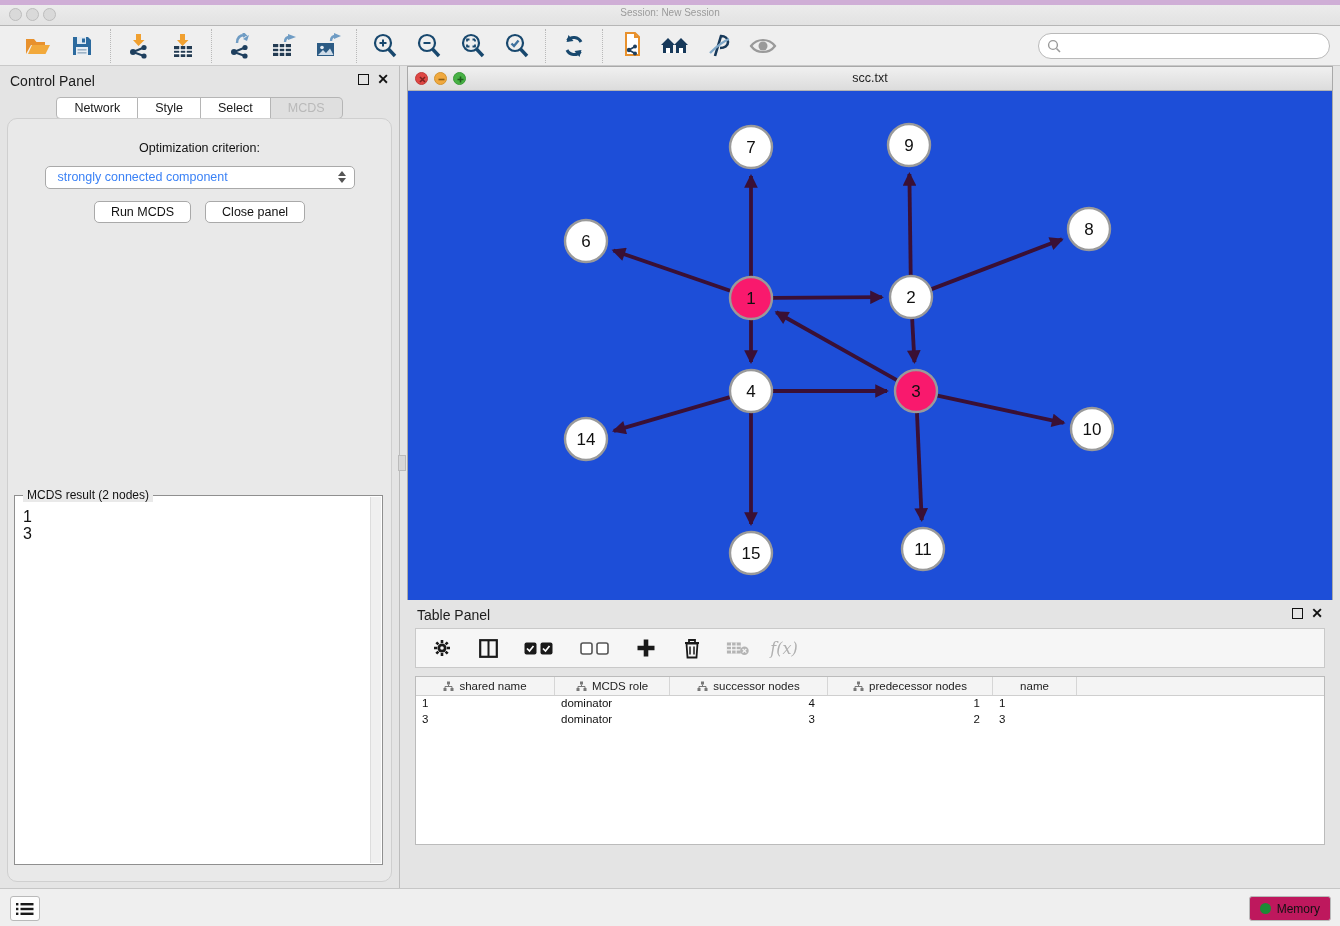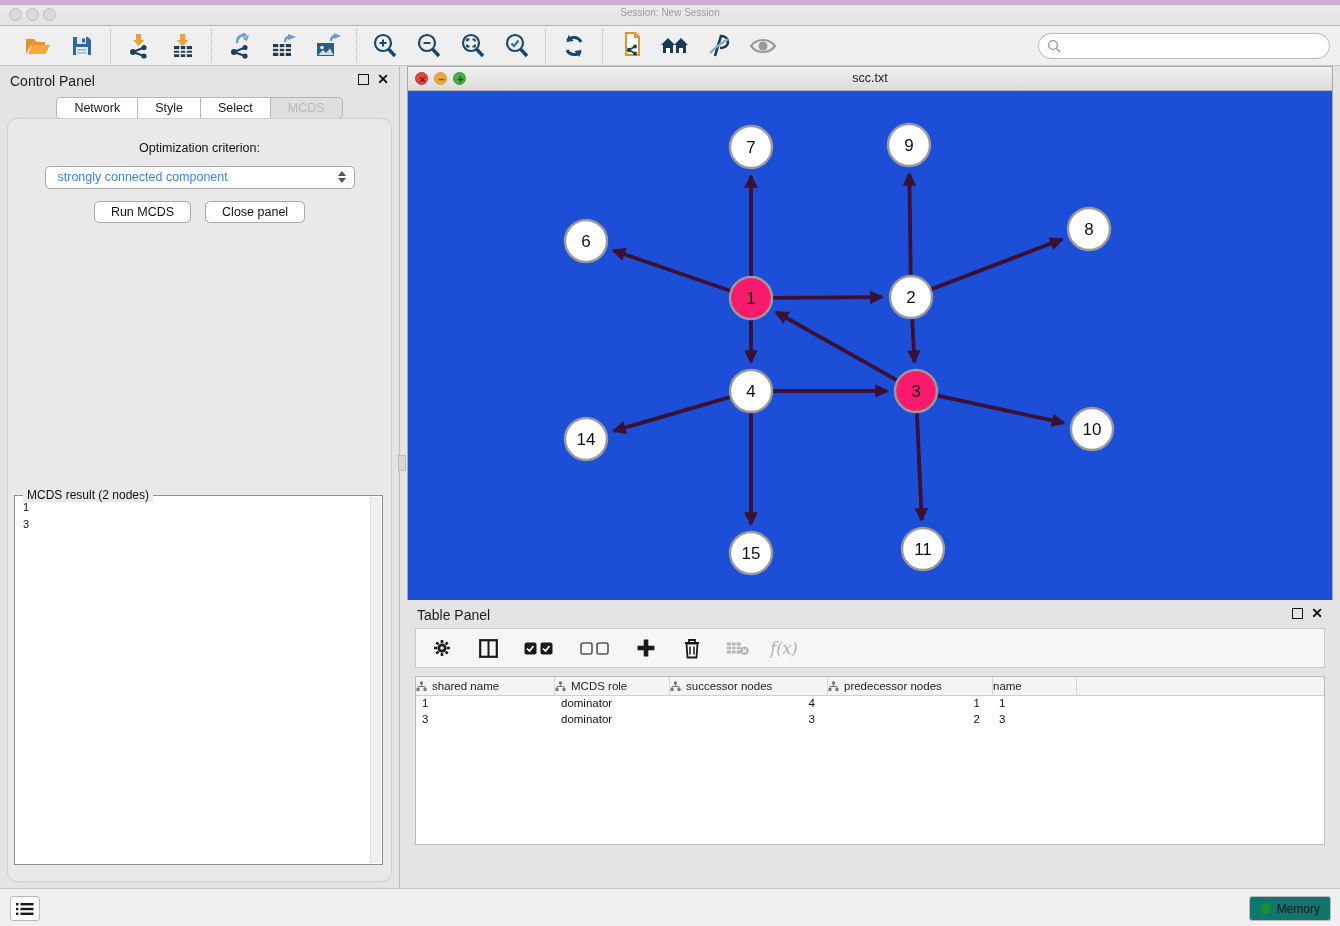--- a/index.html
+++ b/index.html
@@ -48,21 +48,21 @@
   .dd-stepper { position:absolute; right:8px; top:4px; display:flex; flex-direction:column; gap:2px; }
   .dd-stepper .up { width:0; height:0; border-left:4px solid transparent; border-right:4px solid transparent; border-bottom:5px solid #555; }
   .dd-stepper .down { width:0; height:0; border-left:4px solid transparent; border-right:4px solid transparent; border-top:5px solid #555; }
   .cp-buttons { margin-top:12px; display:flex; justify-content:center; gap:14px; }
   .btn { height:22px; background:#fff; border:1px solid #a9a9a9; border-radius:5px; font-size:12.5px;
     padding:0 16px; color:#111; font-family:inherit; }
 
   .result-box { position:absolute; left:6px; right:8px; top:376px; bottom:16px;
     border:1px solid #8f8f8f; background:#fff; }
   .result-legend { position:absolute; top:-8px; left:8px; background:#e9e9e9; padding:0 4px; font-size:12px; color:#111; }
-  .result-lines { position:absolute; top:3px; left:8px; font-size:11px; line-height:17px; color:#111; white-space:pre; }
+  .result-lines { position:absolute; top:12px; left:8px; font-size:16px; line-height:17px; color:#111; white-space:pre; }
   .result-scroll { position:absolute; top:1px; right:1px; bottom:1px; width:11px; background:#f0f0f0; border-left:1px solid #ddd; }
 
   
   .v-grip { position:absolute; left:398px; top:455px; width:8px; height:16px; background:#d7d7d7; border:1px solid #bbb; }
 
   
   .net-window { position:absolute; left:407px; top:66px; width:926px; height:584px; background:#1d4ed8;
     border:1px solid #a9a9a9; }
   .net-titlebar { position:relative; height:24px; background:linear-gradient(#f0f0f0,#dcdcdc);
     border-bottom:1px solid #b3b3b3; }
@@ -78,38 +78,38 @@
   
   .table-panel { position:absolute; left:407px; top:600px; width:926px; height:288px; background:#e4e4e4; }
   .tp-float{ right:30px; } .tp-close{ right:10px; }
   .tp-toolbar { position:absolute; left:8px; right:8px; top:28px; height:40px; background:#f6f6f6;
     border:1px solid #c9c9c9; display:flex; align-items:center; gap:22px; padding:0 14px; }
   .tp-tool { display:flex; align-items:center; justify-content:center; width:24px; height:24px; }
   .fx-label { font-family:"DejaVu Serif", serif; font-style:italic; font-size:16px; color:#b0b0b0; }
 
   .node-table { position:absolute; left:8px; right:8px; top:76px; height:169px; background:#fff; border:1px solid #bbb; }
   .nt-header { display:flex; height:19px; background:#f4f4f4; border-bottom:1px solid #cfcfcf; }
-  .nt-hcell { position:relative; display:flex; align-items:center; gap:5px;
+  .nt-hcell { position:relative; display:flex; align-items:center; justify-content:center; gap:5px;
     font-size:11.5px; color:#222; border-right:1px solid #d6d6d6; }
   .nt-row { display:flex; height:16px; font-size:11.5px; color:#111; }
   .nt-cell { padding:1px 6px; overflow:hidden; white-space:nowrap; }
   .c0{width:139px;} .c1{width:115px;} .c2{width:158px;} .c3{width:165px;} .c4{width:84px;}
   .al{text-align:left;} .ar{text-align:right; padding-right:13px;}
 
   .tp-tabs { position:absolute; bottom:2px; width:100%; display:flex; justify-content:center; }
   .tp-tab { height:22px; line-height:20px; padding:0 16px; font-size:12.5px; background:#fff;
     border:1px solid #b5b5b5; border-left:none; color:#1a1a1a; }
   .tp-tab.disabled { background:#dcdcdc; color:#b4b4b4; border-radius:4px 0 0 4px; border-left:1px solid #b5b5b5; }
   .tp-tab:last-child { border-radius:0 4px 4px 0; }
 
   
   .statusbar { position:absolute; left:0; top:888px; width:1340px; height:38px; background:#efefef; border-top:1px solid #c6c6c6; }
   .sb-list-btn { position:absolute; left:10px; top:7px; width:30px; height:25px; background:#fdfdfd; border:1px solid #b9b9b9;
     border-radius:3px; display:flex; align-items:center; justify-content:center; }
-  .memory-btn { position:absolute; right:9px; top:7px; height:25px; background:#0f766e; border:1px solid #b9b9b9;
+  .memory-btn { position:absolute; right:9px; top:7px; height:25px; background:#be185d; border:1px solid #b9b9b9;
     border-radius:3px; display:flex; align-items:center; gap:6px; padding:7px 10px; font-size:12px; color:#111; font-family:inherit;}
   .mem-dot { width:11px; height:11px; border-radius:50%; background:#1d8a35; }
 </style>
 </head>
 <body>
 
 <div class="app">
 
   <div class="titlebar">
     <span class="traffic t1"></span>

